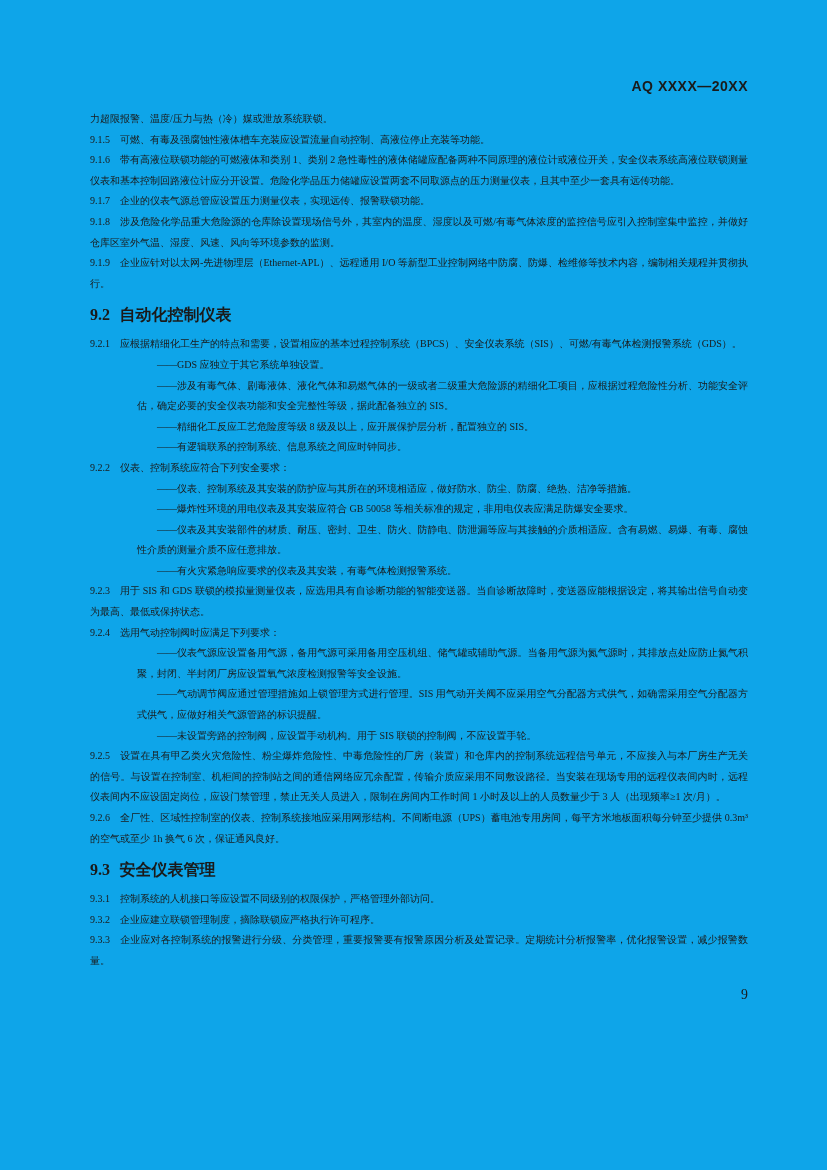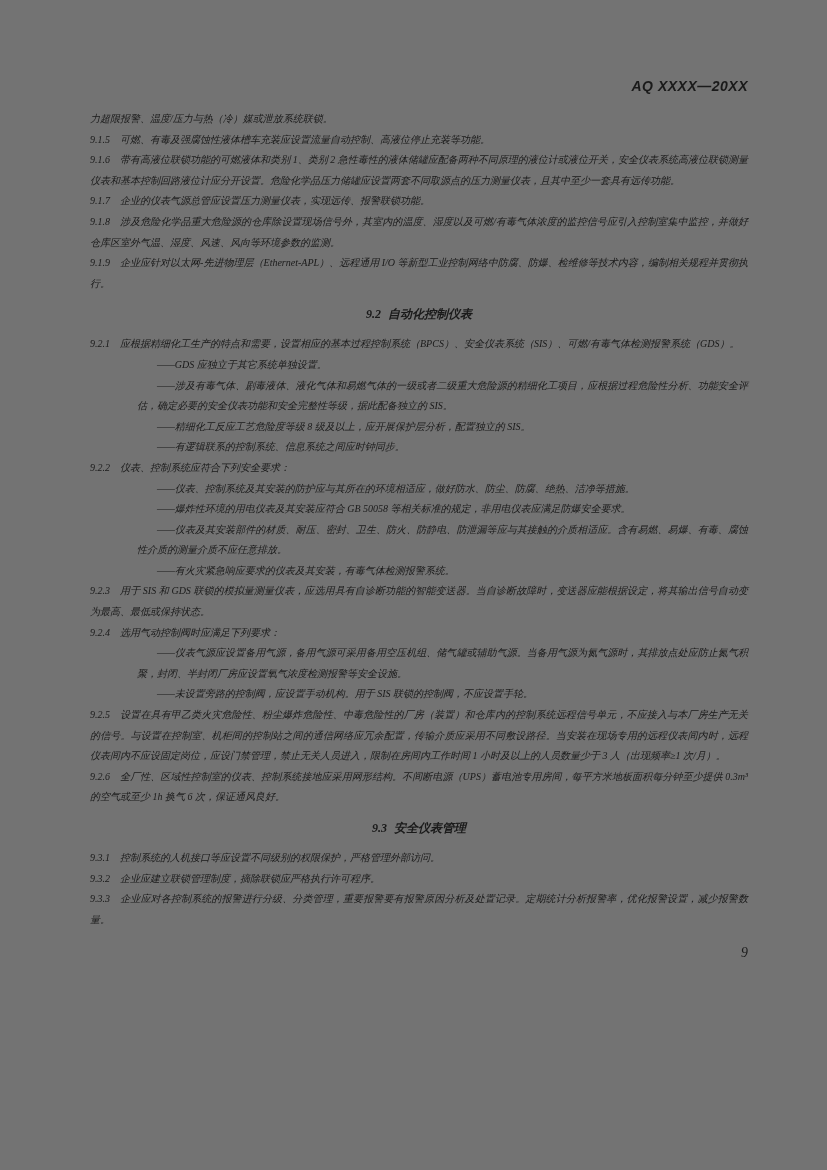--- a/index.html
+++ b/index.html
@@ -1,50 +1,48 @@
 <!DOCTYPE html>
 <html lang="zh"><head>
 <meta charset="utf-8">
 <style>
   html,body{margin:0;padding:0;background:#9a9a9a;}
   .page{
     position:relative;
     width:827px;height:1170px;
     margin:0 auto;
-    background:#737373;
+    background:#0ea5e9;
     color:#1a1a1a;
     font-family:"Liberation Serif","DejaVu Serif",serif;
     box-sizing:border-box;
     padding:78px 79px 0 90px;
     overflow:hidden;
-    font-style:italic;
   }
   .doc-header{
     text-align:right;
     font-family:"Liberation Sans","DejaVu Sans",sans-serif;
     font-weight:bold;
     font-size:14px;
     letter-spacing:.5px;
     margin:0 0 15px 0;
   }
   .content{width:658px;}
   p.para{
     margin:0;
     font-size:10px;
     line-height:20.6px;
     text-align:justify;
     word-break:break-all;
   }
   p.dash{text-indent:2em;margin-left:47px;}
   h2.heading{
     margin:10px 0 9px 0;
-    font-size:12px;
+    font-size:16px;
     line-height:21px;
     font-weight:bold;
-    text-align:center;
   }
   h2.heading .h-num{
     font-family:"Liberation Serif","DejaVu Serif",serif;
     margin-right:.6em;
   }
   h2.heading .h-title{
     font-family:"Liberation Sans","DejaVu Sans",sans-serif;
   }
   .page-number{
     text-align:right;
@@ -72,20 +70,21 @@
       <p class="para dash">——精细化工反应工艺危险度等级 8 级及以上，应开展保护层分析，配置独立的 SIS。</p>
       <p class="para dash">——有逻辑联系的控制系统、信息系统之间应时钟同步。</p>
       <p class="para body">9.2.2 仪表、控制系统应符合下列安全要求：</p>
       <p class="para dash">——仪表、控制系统及其安装的防护应与其所在的环境相适应，做好防水、防尘、防腐、绝热、洁净等措施。</p>
       <p class="para dash">——爆炸性环境的用电仪表及其安装应符合 GB 50058 等相关标准的规定，非用电仪表应满足防爆安全要求。</p>
       <p class="para dash">——仪表及其安装部件的材质、耐压、密封、卫生、防火、防静电、防泄漏等应与其接触的介质相适应。含有易燃、易爆、有毒、腐蚀性介质的测量介质不应任意排放。</p>
       <p class="para dash">——有火灾紧急响应要求的仪表及其安装，有毒气体检测报警系统。</p>
       <p class="para body">9.2.3 用于 SIS 和 GDS 联锁的模拟量测量仪表，应选用具有自诊断功能的智能变送器。当自诊断故障时，变送器应能根据设定，将其输出信号自动变为最高、最低或保持状态。</p>
       <p class="para body">9.2.4 选用气动控制阀时应满足下列要求：</p>
       <p class="para dash">——仪表气源应设置备用气源，备用气源可采用备用空压机组、储气罐或辅助气源。当备用气源为氮气源时，其排放点处应防止氮气积聚，封闭、半封闭厂房应设置氧气浓度检测报警等安全设施。</p>
+      <p class="para dash">——气动调节阀应通过管理措施如上锁管理方式进行管理。SIS 用气动开关阀不应采用空气分配器方式供气，如确需采用空气分配器方式供气，应做好相关气源管路的标识提醒。</p>
       <p class="para dash">——未设置旁路的控制阀，应设置手动机构。用于 SIS 联锁的控制阀，不应设置手轮。</p>
       <p class="para body">9.2.5 设置在具有甲乙类火灾危险性、粉尘爆炸危险性、中毒危险性的厂房（装置）和仓库内的控制系统远程信号单元，不应接入与本厂房生产无关的信号。与设置在控制室、机柜间的控制站之间的通信网络应冗余配置，传输介质应采用不同敷设路径。当安装在现场专用的远程仪表间内时，远程仪表间内不应设固定岗位，应设门禁管理，禁止无关人员进入，限制在房间内工作时间 1 小时及以上的人员数量少于 3 人（出现频率≥1 次/月）。</p>
       <p class="para body">9.2.6 全厂性、区域性控制室的仪表、控制系统接地应采用网形结构。不间断电源（UPS）蓄电池专用房间，每平方米地板面积每分钟至少提供 0.3m³ 的空气或至少 1h 换气 6 次，保证通风良好。</p>
       <h2 class="heading"><span class="h-num">9.3</span><span class="h-title">安全仪表管理</span></h2>
       <p class="para body">9.3.1 控制系统的人机接口等应设置不同级别的权限保护，严格管理外部访问。</p>
       <p class="para body">9.3.2 企业应建立联锁管理制度，摘除联锁应严格执行许可程序。</p>
       <p class="para body">9.3.3 企业应对各控制系统的报警进行分级、分类管理，重要报警要有报警原因分析及处置记录。定期统计分析报警率，优化报警设置，减少报警数量。</p>
     </div>
 
   <div class="page-number">9</div>

